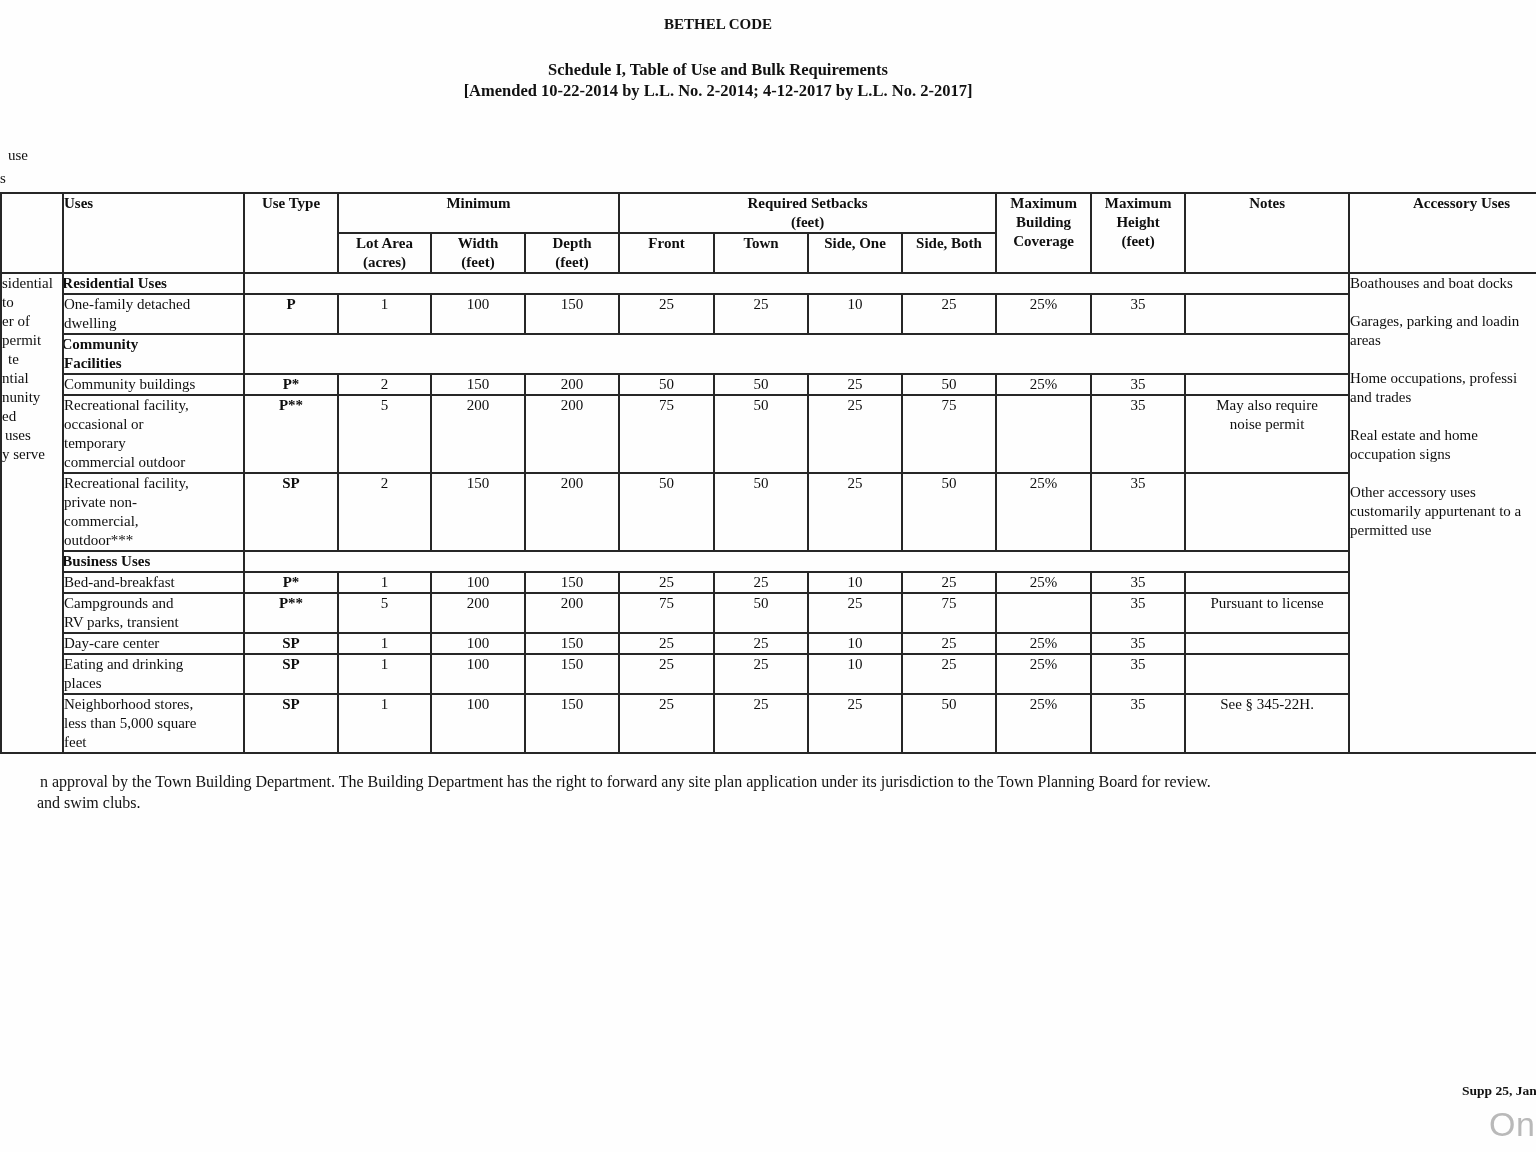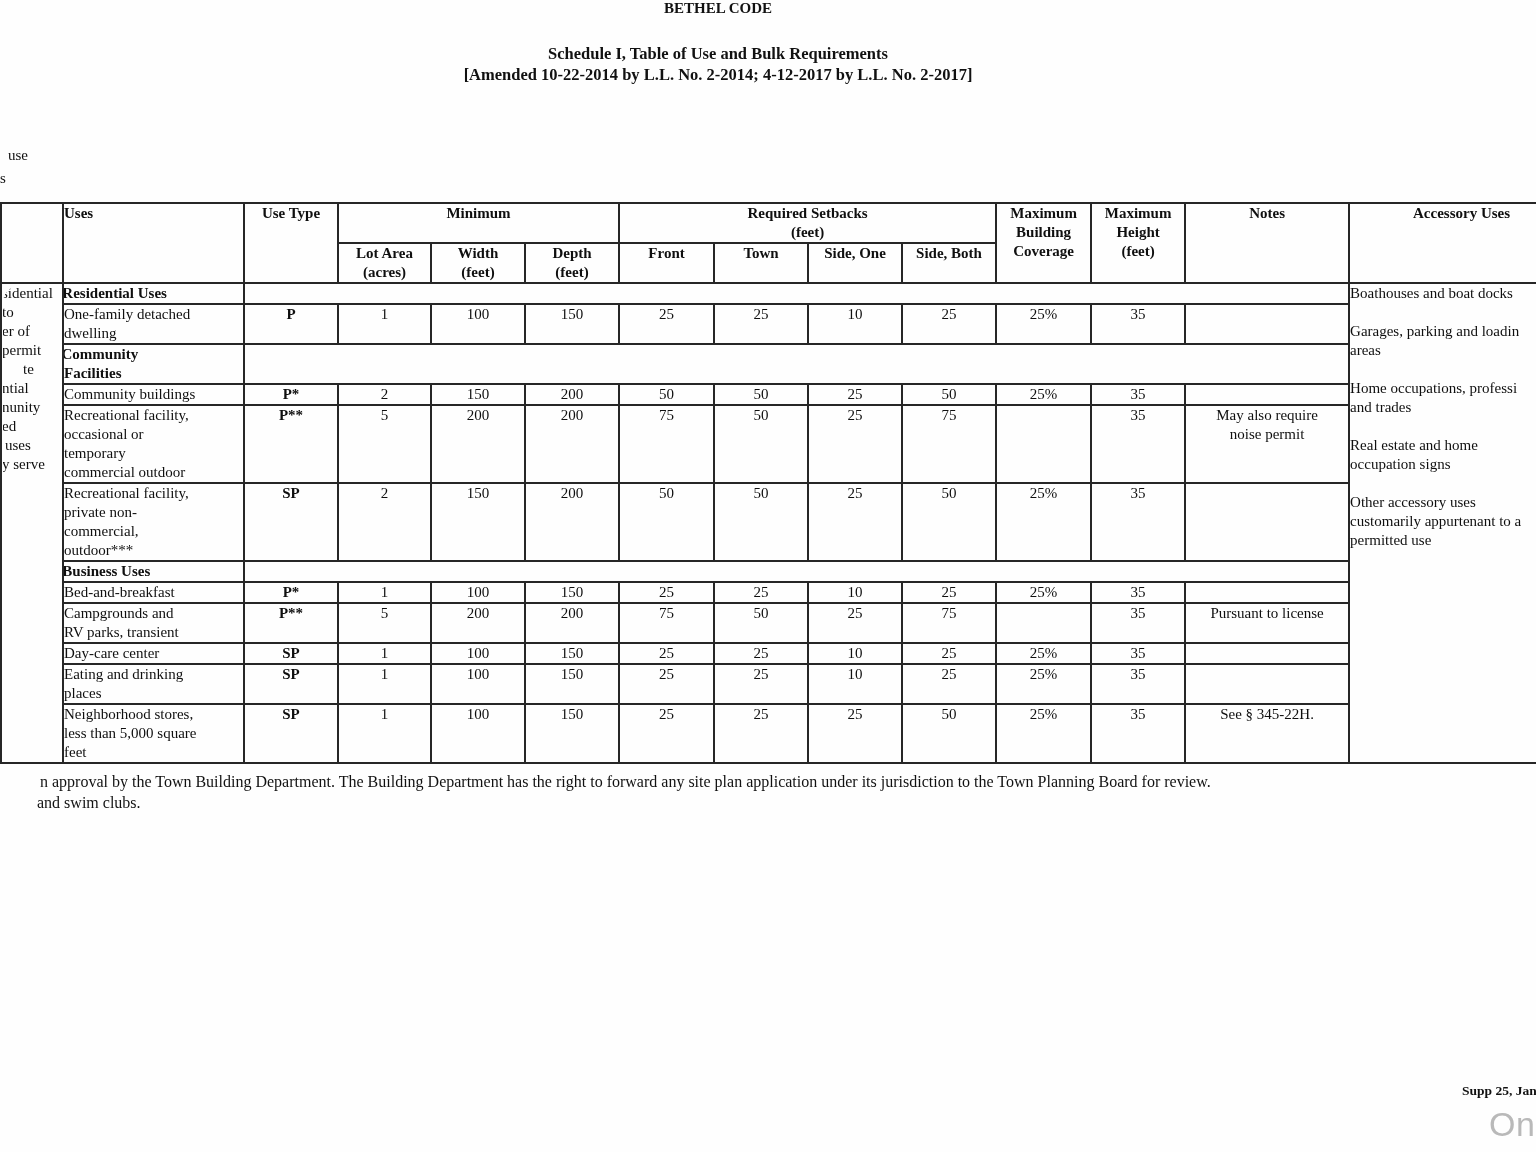--- a/index.html
+++ b/index.html
@@ -5,44 +5,44 @@
   html,body{margin:0;padding:0;}
   body{
     position:relative;
     width:1536px;height:1152px;
     background:#fefefe;
     overflow:hidden;
     font-family:"Liberation Serif","DejaVu Serif",serif;
     color:#111;
   }
   
-  .title-wrap{position:absolute;left:0;top:0;width:1436px;text-align:center;}
+  .title-wrap{position:absolute;left:0;top:16px;width:1436px;text-align:center;}
   .code-line{font-weight:bold;font-size:15px;line-height:16px;}
   .title-block{margin-top:28px;font-weight:bold;font-size:16.5px;line-height:20.6px;}
   
   .frag{position:absolute;font-size:15px;line-height:19px;white-space:nowrap;}
   
-  .tbl-wrap{position:absolute;left:0;top:202px;width:1536px;overflow:hidden;}
+  .tbl-wrap{position:absolute;left:0;top:192px;width:1536px;overflow:hidden;}
   table.uses{
     border-collapse:collapse;table-layout:fixed;width:1573px;
     font-size:15px;line-height:19px;color:#0f0f0f;
   }
   table.uses td{border:2px solid #272727;vertical-align:top;padding:0;overflow:hidden;}
   td.noleft{border-left:none;}
   
   td.hd{font-weight:bold;vertical-align:bottom;text-align:center;padding-bottom:1px;}
   td.hd-uses{font-weight:bold;vertical-align:bottom;text-align:left;padding:0 0 1px 7px;}
   td.hd-top{vertical-align:bottom;text-align:center;font-weight:bold;padding-bottom:1px;}
   
   td.uses-item{white-space:pre-line;padding:1px 4px 0 27px;}
   td.uses-section{white-space:pre-line;font-weight:bold;padding:0 2px 0 27px;text-indent:-20px;}
   td.val{text-align:center;padding-top:1px;}
   td.use-type{text-align:center;font-weight:bold;padding-top:1px;}
   td.note-cell{text-align:center;white-space:pre-line;padding:1px 10px 0 10px;}
-  td.left-col{padding:2px 0 0 0;border-radius:20px;}
+  td.left-col{padding:2px 0 0 0;}
   .frag-line{height:19px;white-space:nowrap;overflow:hidden;}
   td.acc-col{padding:2px 0 0 8px;}
   .acc-line{height:19px;white-space:nowrap;}
   
   .footnotes{position:absolute;left:0;top:772px;font-size:16px;line-height:20.5px;margin-left:40px;}
   .footnotes div{white-space:nowrap;}
   
   .supp{position:absolute;left:1462px;top:1083px;font-size:13.5px;font-weight:bold;white-space:nowrap;}
   .watermark{
     position:absolute;left:1489px;top:1105px;
@@ -124,21 +124,21 @@
     <td class="hd">Side, One</td>
     <td class="hd">Side, Both</td>
   </tr>
 
   <tr style="height:17px">
     <td class="noleft left-col" rowspan="12">
       <div class="frag-line">sidential</div>
       <div class="frag-line" style="">to</div>
       <div class="frag-line">er of</div>
       <div class="frag-line">permit</div>
-      <div class="frag-line" style="padding-left:21px">te</div>
+      <div class="frag-line" style="padding-left:6px">te</div>
       <div class="frag-line">ntial</div>
       <div class="frag-line">nunity</div>
       <div class="frag-line">ed</div>
       <div class="frag-line" style="padding-left:3px">uses</div>
       <div class="frag-line">y serve</div>
     </td>
     <td class="uses-section">A. Residential Uses</td>
     <td colspan="11"></td>
     <td class="acc-col" rowspan="12">
       <div class="acc-line">Boathouses and boat docks</div>

